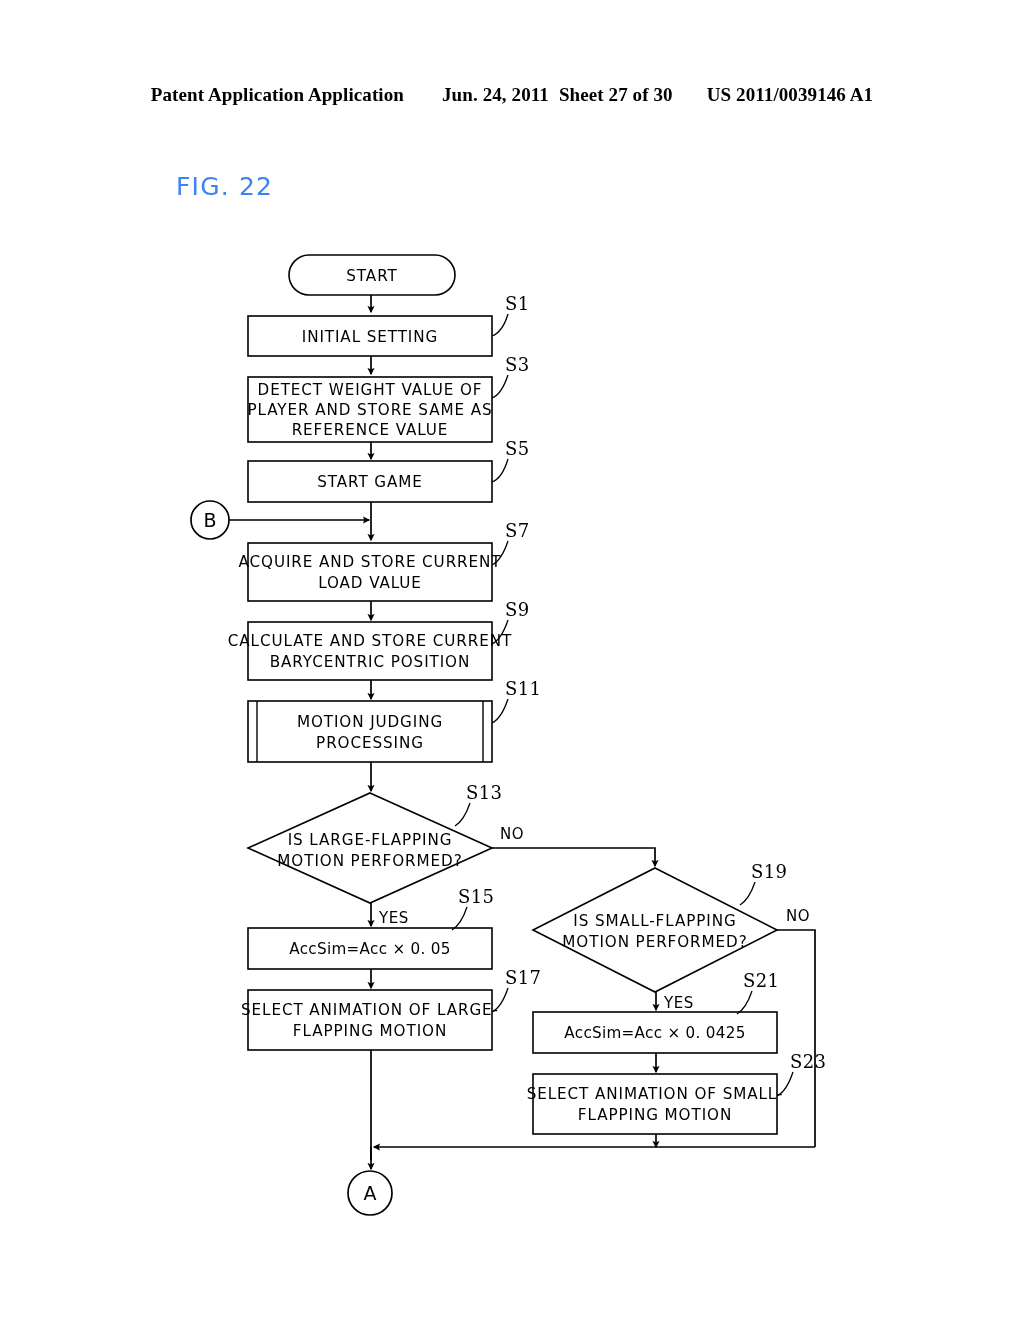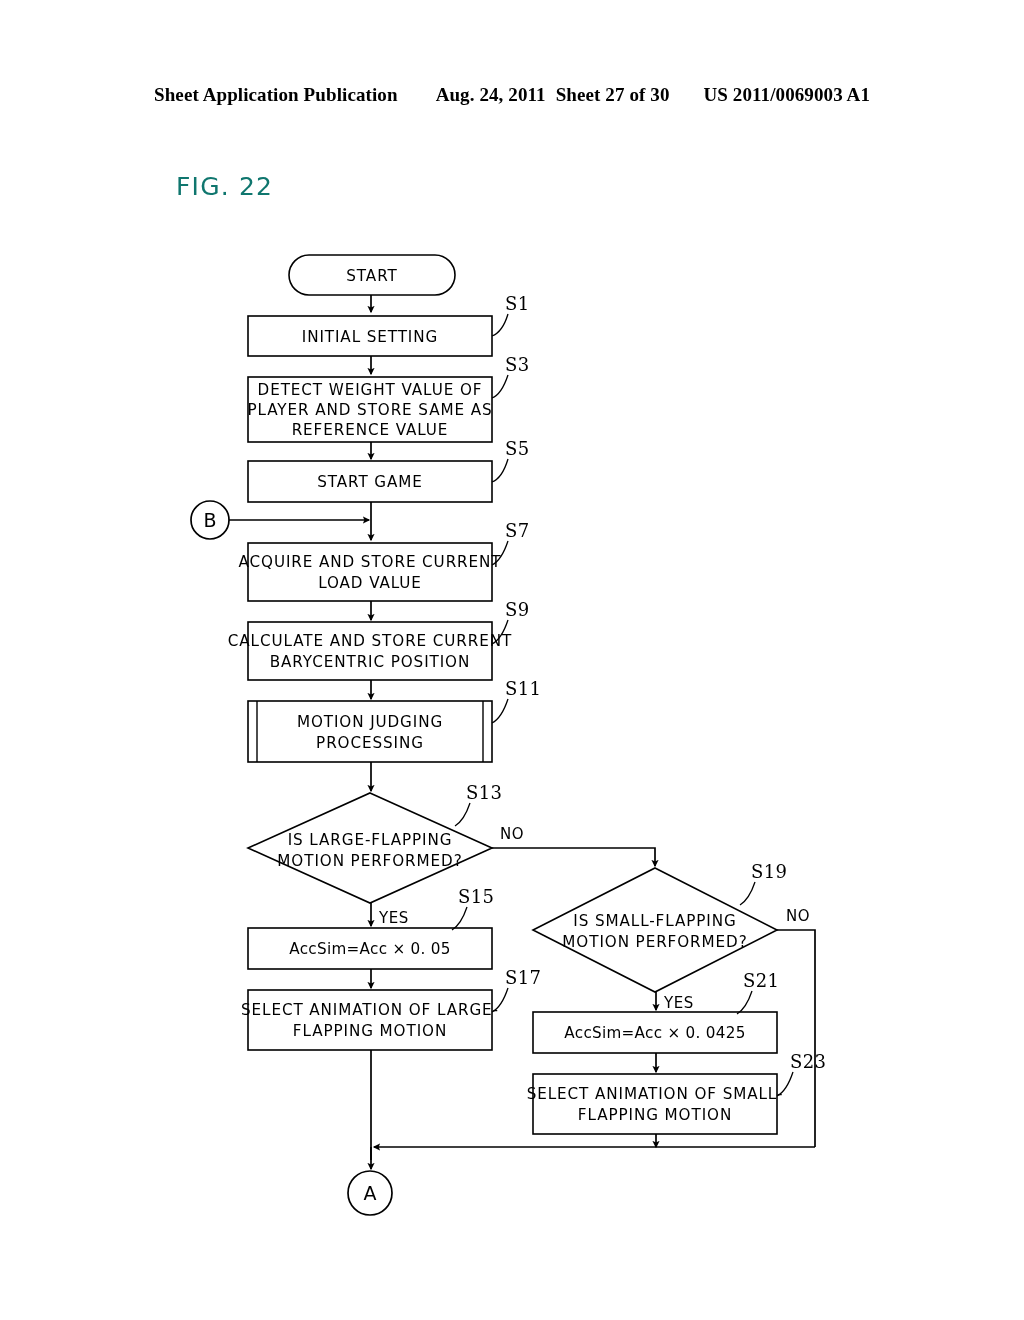--- a/index.html
+++ b/index.html
@@ -39,21 +39,21 @@
   .gap-sm { width: 10px; display: inline-block; }
 
   
   .fig-title {
     position: absolute;
     left: 176px;
     top: 172px;
     font-family: "DejaVu Sans", sans-serif;
     font-size: 25px;
     letter-spacing: 1.2px;
-    color: #0f766e;
+    color: #3b82f6;
   }
 
   
   #flow {
     position: absolute;
     left: 0;
     top: 0;
     width: 1024px;
     height: 1320px;
   }
@@ -116,27 +116,27 @@
     font-size: 19px;
     fill: #000000;
     text-anchor: middle;
     dominant-baseline: middle;
   }
 </style>
 </head>
 <body>
 
 <div class="pub-header">
-  <span class="seg">Sheet Application Publication</span>
+  <span class="seg">Patent Application Application</span>
   <span class="gap-lg"></span>
-  <span class="seg">Aug. 24, 2011</span>
+  <span class="seg">Jun. 24, 2011</span>
   <span class="gap-sm"></span>
   <span class="seg">Sheet 27 of 30</span>
   <span class="gap-md"></span>
-  <span class="seg">US 2011/0069003 A1</span>
+  <span class="seg">US 2011/0039146 A1</span>
 </div>
 
 <div class="fig-title">FIG. 22</div>
 
 <svg id="flow" viewBox="0 0 1024 1320">
 
   <defs>
     <marker id="ah" markerWidth="10" markerHeight="10" refX="6.2" refY="4" orient="auto" markerUnits="userSpaceOnUse">
       <path d="M0,0.4 L7.4,4 L0,7.6 L1.6,4 Z" class="arrow-head"></path>
     </marker>

